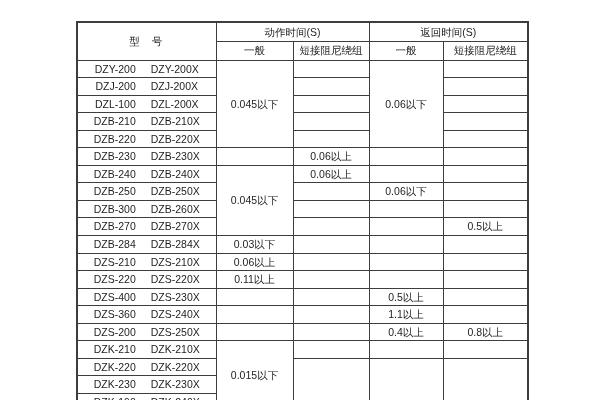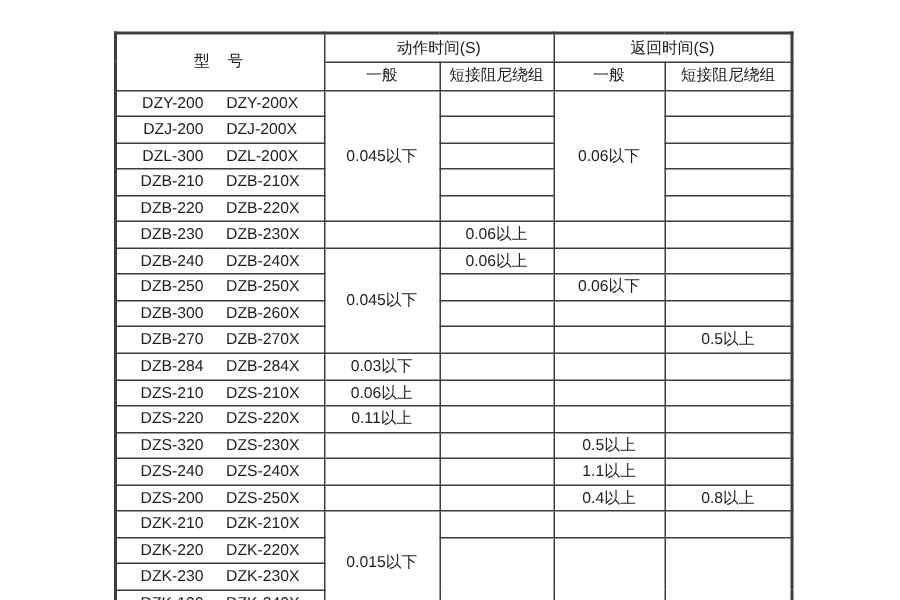--- a/index.html
+++ b/index.html
@@ -88,21 +88,21 @@
               <span>DZJ-200</span>
               <span>DZJ-200X</span>
             </div>
           </td>
           <td></td>
           <td></td>
         </tr>
         <tr>
           <td>
             <div class="model-pair">
-              <span>DZL-300</span>
+              <span>DZL-100</span>
               <span>DZL-200X</span>
             </div>
           </td>
           <td></td>
           <td></td>
         </tr>
         <tr>
           <td>
             <div class="model-pair">
               <span>DZB-210</span>
@@ -211,33 +211,33 @@
             </div>
           </td>
           <td>0.11以上</td>
           <td></td>
           <td></td>
           <td></td>
         </tr>
         <tr>
           <td>
             <div class="model-pair">
-              <span>DZS-320</span>
+              <span>DZS-400</span>
               <span>DZS-230X</span>
             </div>
           </td>
           <td></td>
           <td></td>
           <td>0.5以上</td>
           <td></td>
         </tr>
         <tr>
           <td>
             <div class="model-pair">
-              <span>DZS-240</span>
+              <span>DZS-360</span>
               <span>DZS-240X</span>
             </div>
           </td>
           <td></td>
           <td></td>
           <td>1.1以上</td>
           <td></td>
         </tr>
         <tr>
           <td>

